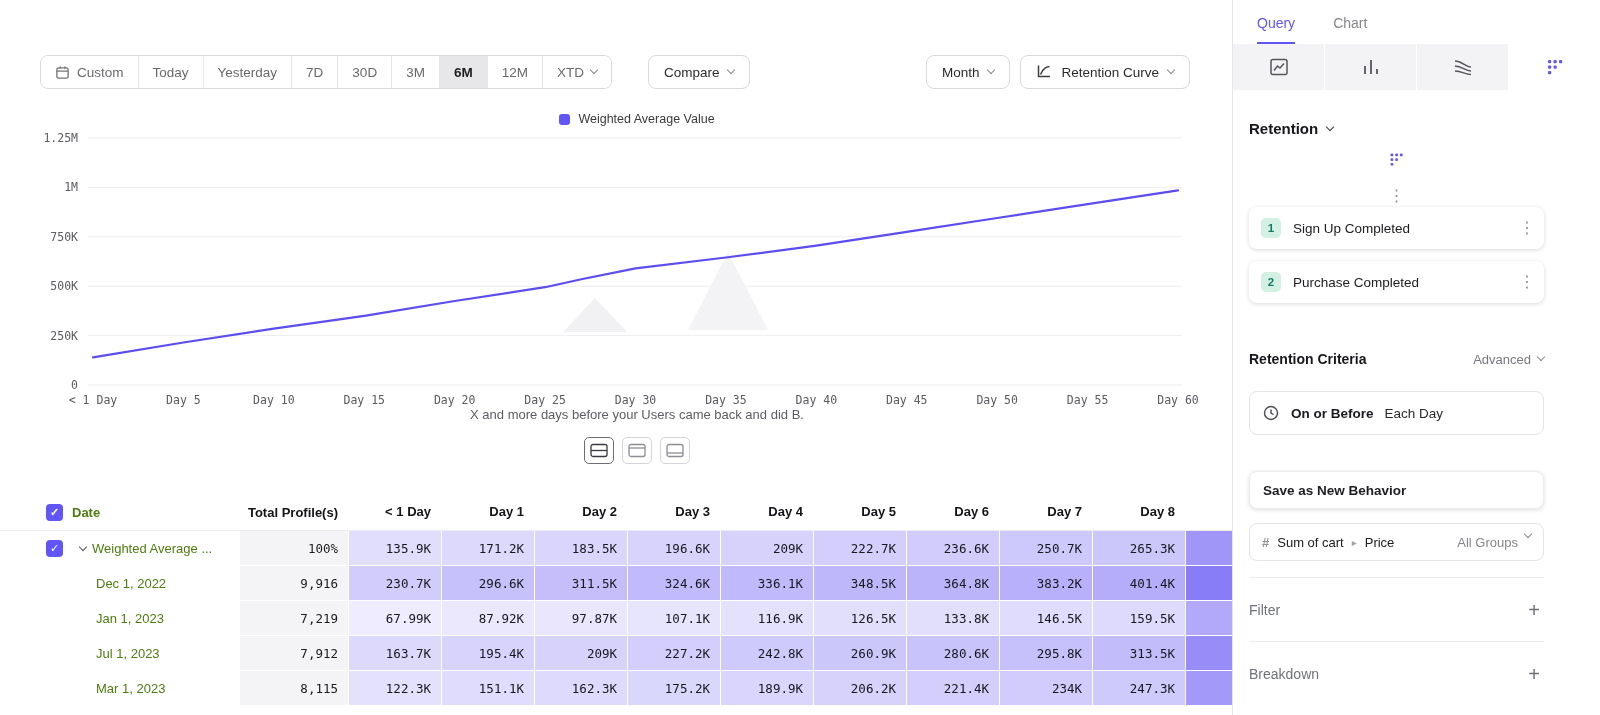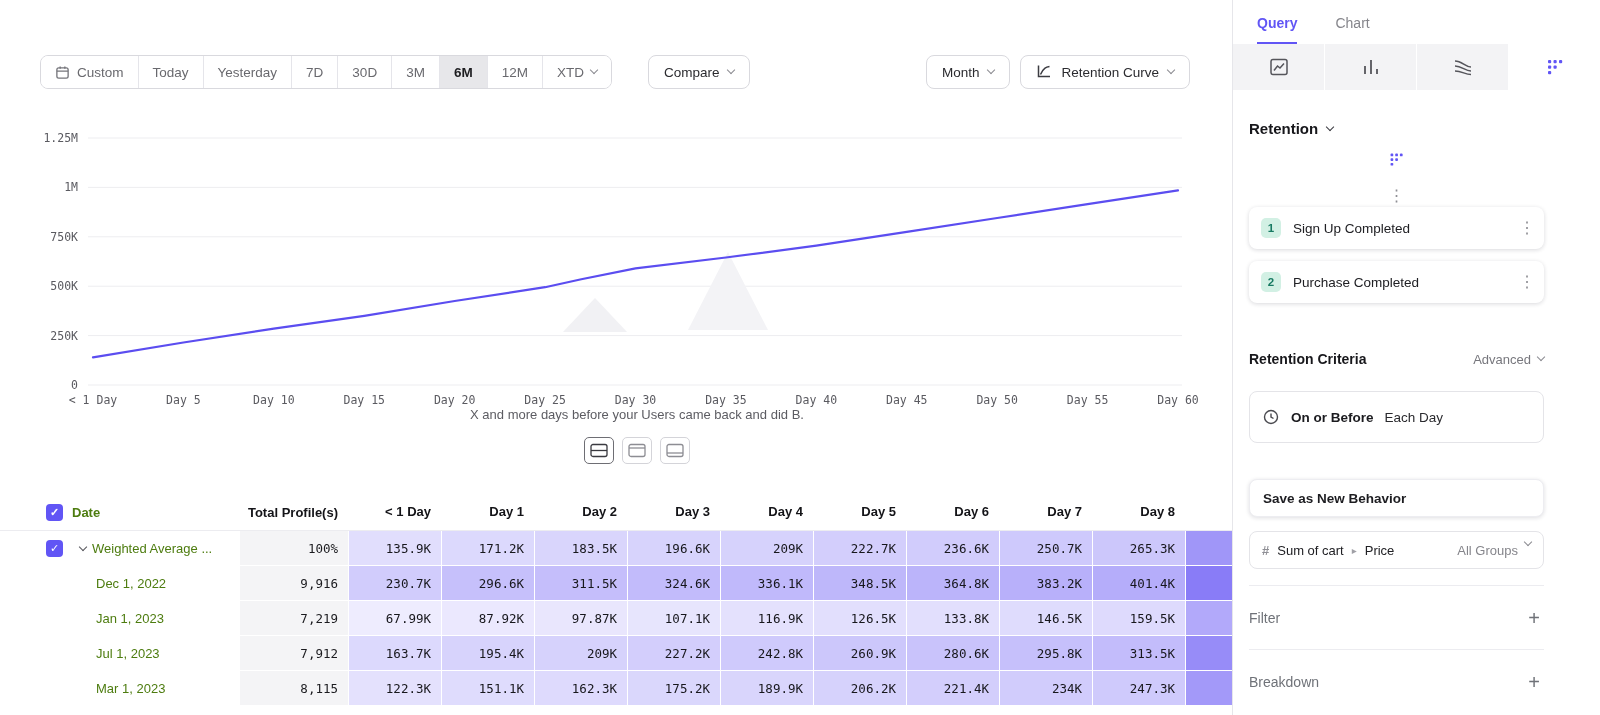--- a/index.html
+++ b/index.html
@@ -54,42 +54,42 @@
   .c-val{width:93px;flex:none;display:flex;align-items:center;justify-content:flex-end;padding-right:10px;
          font-family:"DejaVu Sans Mono","Liberation Mono",monospace;font-size:12.5px;color:#17171c;
          border-left:1px solid #fff;border-bottom:1px solid #fff;}
   .c-sliver{flex:1;border-left:1px solid #fff;border-bottom:1px solid #fff;}
   .t-head .c-val,.t-head .c-total{background:none;font-family:"Liberation Sans",sans-serif;font-size:13px;color:#141418;}
 
   
   .panel{position:absolute;right:0;top:0;width:368px;height:715px;border-left:1px solid #e6e6ea;background:#fff;}
   .p-tabs{height:44px;display:flex;align-items:flex-end;padding-left:24px;gap:38px;}
   .p-tab{font-size:14px;color:#85858b;padding-bottom:11px;border-bottom:2.5px solid transparent;cursor:pointer;}
-  .p-tab.active{color:var(--acc);font-weight:700;border-color:var(--acc);}
+  .p-tab.active{color:var(--acc);font-weight:400;border-color:var(--acc);}
   .p-icons{height:46px;display:flex;}
   .p-ic{flex:1;display:flex;align-items:center;justify-content:center;background:#f3f3f5;border:none;
         border-right:1px solid #fff;color:#55555b;cursor:pointer;padding:0;}
   .p-ic:last-child{border-right:none;}
   .p-ic.active{background:#fff;color:var(--acc);}
   .p-body{padding:0 56px 0 16px;}
   .p-h{display:flex;align-items:center;gap:9px;margin-top:30px;font-size:15px;font-weight:700;color:#17171b;cursor:pointer;}
   .b-row{display:flex;align-items:center;gap:10px;margin-top:14px;height:44px;padding:0 2px;cursor:pointer;flex-direction:column;}
   .bicon{color:var(--acc);display:flex;}
   .bicon svg{width:17px;height:17px;}
   .b-title{flex:1;font-size:14px;color:#8f8f95;white-space:nowrap;overflow:hidden;}
   .kebab{color:#8f8f95;font-size:16px;width:18px;text-align:center;cursor:pointer;line-height:1;}
   .step{display:flex;align-items:center;gap:12px;height:42px;background:#fff;border-radius:8px;
         box-shadow:0 1px 4px rgba(20,20,40,.16);padding:0 8px 0 12px;margin-top:12px;cursor:pointer;}
   .badge{width:20px;height:20px;border-radius:5px;display:flex;align-items:center;justify-content:center;
          font-size:11.5px;font-weight:700;flex:none;}
   .step-label{flex:1;font-size:13.5px;font-weight:500;color:#202024;white-space:nowrap;}
   .crit{display:flex;align-items:center;margin-top:48px;}
   .crit-title{flex:1;font-size:14px;font-weight:700;color:#17171b;}
   .adv{display:flex;align-items:center;gap:7px;font-size:13px;color:#77777d;cursor:pointer;}
-  .cond{display:flex;align-items:center;gap:11px;height:52px;border:1px solid #e4e4e8;border-radius:8px;
+  .cond{display:flex;align-items:center;gap:11px;height:44px;border:1px solid #e4e4e8;border-radius:8px;
         margin-top:24px;padding:0 12px;cursor:pointer;}
   .cond-strong{font-size:13.5px;font-weight:700;color:#1b1b1f;}
   .cond-reg{font-size:13.5px;color:#2a2a2e;}
   .save{display:flex;align-items:center;height:38px;border-radius:8px;border:1px solid #ededf1;
         box-shadow:0 1px 4px rgba(20,20,40,.14);padding:0 13px;margin-top:36px;font-size:13.5px;
         font-weight:600;color:#1d1d21;cursor:pointer;background:#fff;}
   .meas{display:flex;align-items:center;gap:8px;height:38px;border:1px solid #e4e4e8;border-radius:8px;
         margin-top:14px;padding:0 12px;cursor:pointer;font-size:13px;background:#fff;}
   .m-sym{color:#8f8f95;font-weight:700;}
   .m-name{font-weight:500;color:#202024;}
@@ -159,20 +159,24 @@
       <button class="btn">
         <span class="rc-icon"><svg width="16" height="16" viewBox="0 0 16 16" fill="none" stroke="#3c3c42" stroke-width="1.5">
               <path d="M2.5 2.5 V13.5 H14"></path>
               <path d="M4.5 11.5 C7.5 4.5 10.5 4 13.5 3.5"></path>
             </svg></span>
         <span>Retention Curve</span>
         <span class="chev"></span>
       </button>
     </div>
 
+    <div class="legend">
+      <span class="sw"></span>
+      <span>Weighted Average Value</span>
+    </div>
 
     <svg id="chart-svg" width="1232" height="300">
         <line x1="88" x2="1182" y1="257" y2="257" stroke="#ededf0" stroke-width="1"></line>
         <text x="78" y="261" text-anchor="end" class="axis">0</text>
         <line x1="88" x2="1182" y1="207.60000000000002" y2="207.60000000000002" stroke="#ededf0" stroke-width="1"></line>
         <text x="78" y="211.60000000000002" text-anchor="end" class="axis">250K</text>
         <line x1="88" x2="1182" y1="158.2" y2="158.2" stroke="#ededf0" stroke-width="1"></line>
         <text x="78" y="162.2" text-anchor="end" class="axis">500K</text>
         <line x1="88" x2="1182" y1="108.80000000000001" y2="108.80000000000001" stroke="#ededf0" stroke-width="1"></line>
         <text x="78" y="112.80000000000001" text-anchor="end" class="axis">750K</text>

